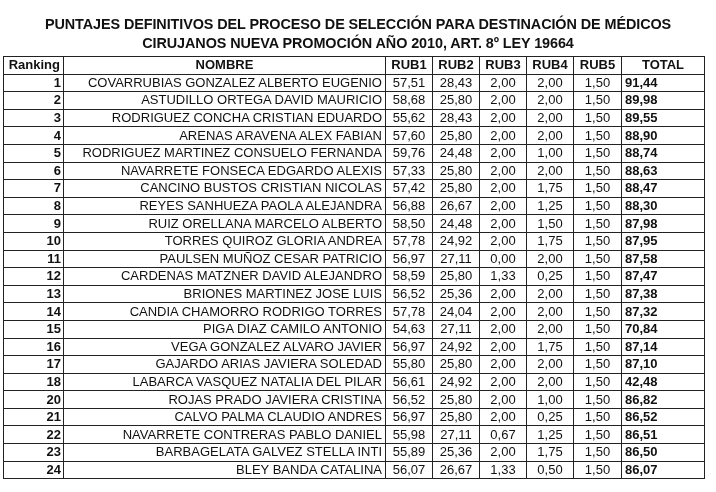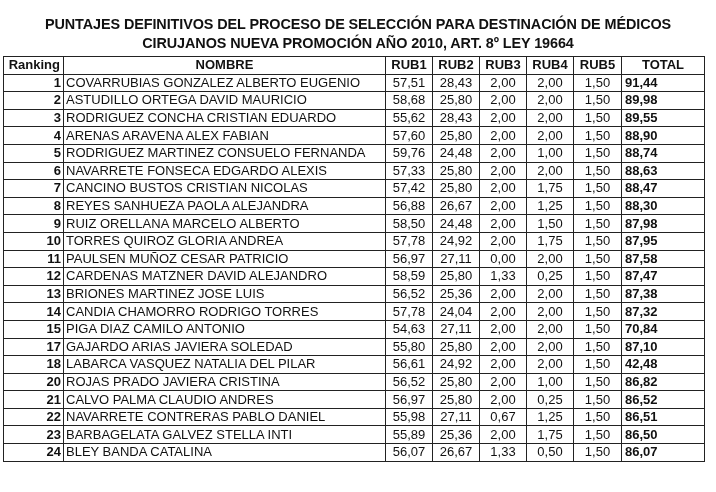--- a/index.html
+++ b/index.html
@@ -23,21 +23,21 @@
     table-layout: fixed;
   }
   td, th {
     border: 1px solid #222;
     height: 16.6px; padding: 0 3px;
     line-height: 14px; white-space: nowrap; overflow: hidden;
   }
   th { font-weight: bold; font-size: 13px; }
   th.rank { text-align: right; }
   td.rank { text-align: right; font-weight: bold; padding-right: 2px; }
-  td.name { text-align: left; padding-left: 2px; }
+  td.name { text-align: right; padding-left: 2px; }
   td.num { text-align: center; }
   td.total { text-align: left; font-weight: bold; }
   col.c-rank { width: 60px; }
   col.c-name { width: 322px; }
   col.c-rub { width: 47px; }
   col.c-rub5 { width: 48px; }
   col.c-total { width: 83px; }
 </style>
 </head>
 <body>
@@ -215,20 +215,30 @@
         <td class="rank">15</td>
         <td class="name">PIGA DIAZ CAMILO ANTONIO</td>
         <td class="num">54,63</td>
         <td class="num">27,11</td>
         <td class="num">2,00</td>
         <td class="num">2,00</td>
         <td class="num">1,50</td>
         <td class="total">70,84</td>
       </tr>
       <tr>
+        <td class="rank">16</td>
+        <td class="name">VEGA GONZALEZ ALVARO JAVIER</td>
+        <td class="num">56,97</td>
+        <td class="num">24,92</td>
+        <td class="num">2,00</td>
+        <td class="num">1,75</td>
+        <td class="num">1,50</td>
+        <td class="total">87,14</td>
+      </tr>
+      <tr>
         <td class="rank">17</td>
         <td class="name">GAJARDO ARIAS JAVIERA SOLEDAD</td>
         <td class="num">55,80</td>
         <td class="num">25,80</td>
         <td class="num">2,00</td>
         <td class="num">2,00</td>
         <td class="num">1,50</td>
         <td class="total">87,10</td>
       </tr>
       <tr>

